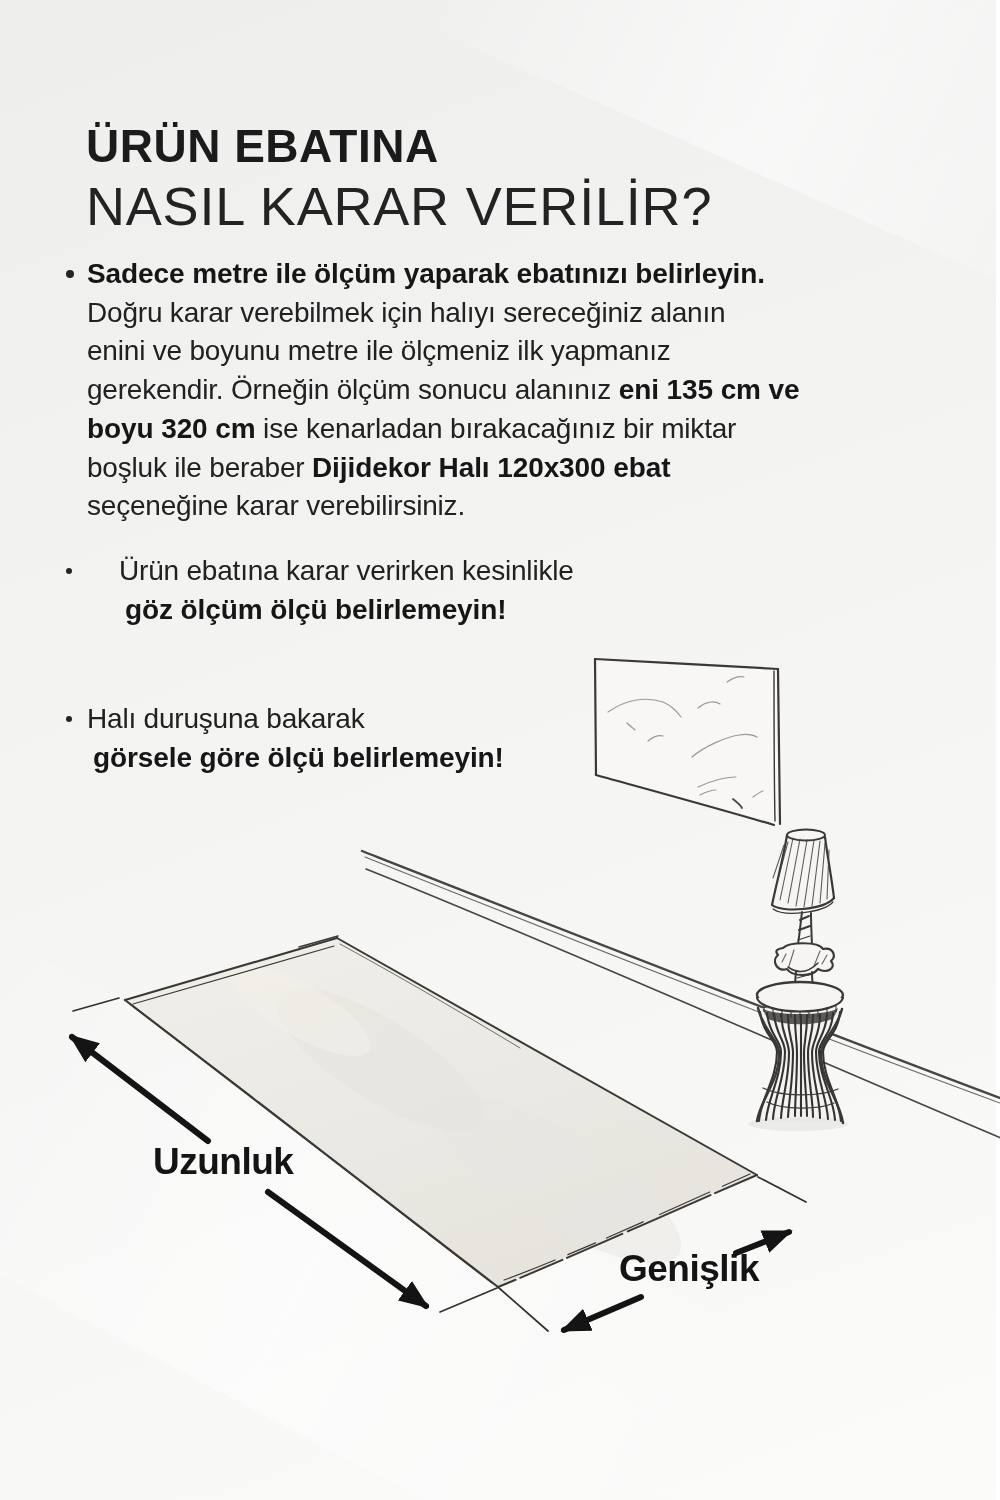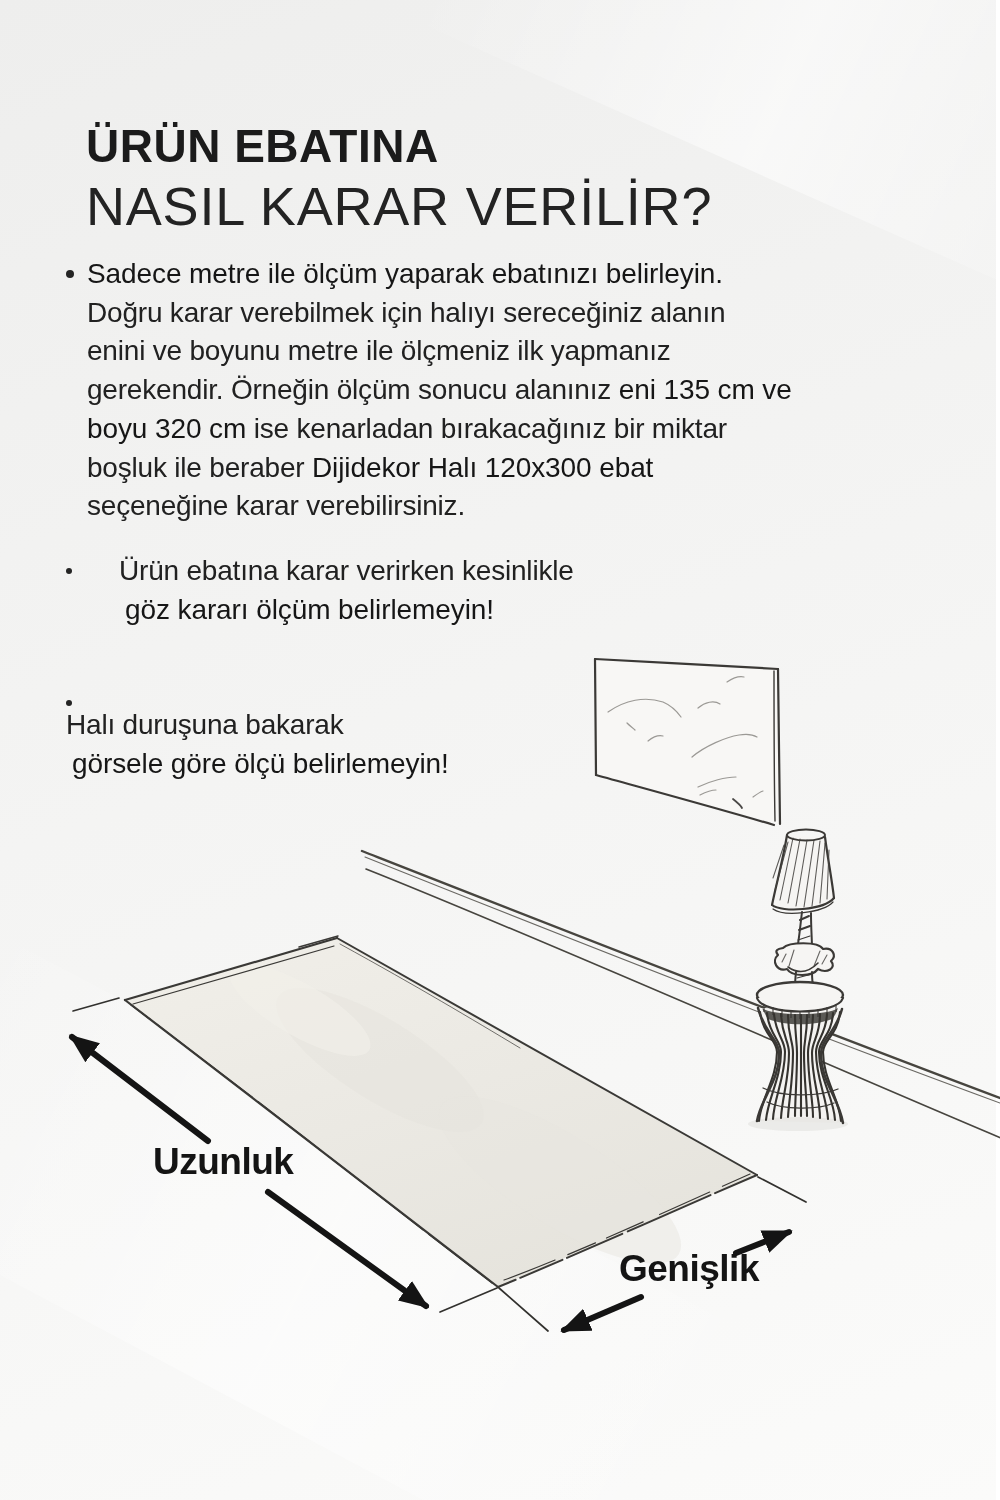--- a/index.html
+++ b/index.html
@@ -24,25 +24,25 @@
     background:linear-gradient(90deg,rgba(255,255,255,0) 0%,rgba(255,255,255,.55) 50%,rgba(255,255,255,0) 100%);}
   .streak.s2{left:-140px;top:1120px;width:900px;height:300px;transform:rotate(28deg);
     background:linear-gradient(90deg,rgba(255,255,255,0) 0%,rgba(255,255,255,.5) 50%,rgba(255,255,255,0) 100%);}
   #title{position:absolute;left:86px;top:120px;}
   .t1{font-size:46px;font-weight:800;letter-spacing:.5px;line-height:53px;white-space:nowrap;}
   .t2{font-size:54px;font-weight:400;letter-spacing:.8px;line-height:52px;margin-top:7px;white-space:nowrap;color:#232323;}
   #bullet-list{position:absolute;left:0;top:0;width:1000px;}
   .bullet{position:absolute;left:66px;display:flex;}
   .bullet:nth-child(1){top:255px;}
   .bullet:nth-child(2){top:552px;gap:32px;}
-  .bullet:nth-child(3){top:684px;flex-direction:column;}
+  .bullet:nth-child(3){top:700px;}
   .dot{flex:none;width:8px;height:8px;border-radius:50%;background:#242424;margin-top:15px;margin-right:13px;}
   .bullet:nth-child(2) .dot,.bullet:nth-child(3) .dot{width:6px;height:6px;margin-top:16px;margin-right:15px;}
   .bullet-text{margin:0;font-size:28px;line-height:38.7px;letter-spacing:-.2px;white-space:nowrap;color:#212121;}
-  .bullet-text strong{font-weight:400;letter-spacing:-.1px;color:#161616;}
+  .bullet-text strong{font-weight:700;letter-spacing:-.1px;color:#161616;}
   .indent{padding-left:6px;}
   #sketch{position:absolute;left:0;top:0;pointer-events:none;}
   .dim-label{position:absolute;font-weight:700;color:var(--arrow);white-space:nowrap;}
   #length-label{left:153px;top:1141px;font-size:37px;letter-spacing:-.5px;}
   #width-label{left:619px;top:1248px;font-size:37px;letter-spacing:-.5px;}
 </style>
 </head>
 <body>
 
 <div id="canvas">
@@ -54,21 +54,21 @@
     <div class="t2">NASIL KARAR VERİLİR?</div>
   </div>
 
   <div id="bullet-list">
       <div class="bullet">
         <span class="dot"></span>
         <p class="bullet-text"><span><strong>Sadece metre ile ölçüm yaparak ebatınızı belirleyin.</strong></span><br><span><span>Doğru karar verebilmek için halıyı sereceğiniz alanın</span></span><br><span><span>enini ve boyunu metre ile ölçmeniz ilk yapmanız</span></span><br><span><span>gerekendir. Örneğin ölçüm sonucu alanınız </span><strong>eni 135 cm ve</strong></span><br><span><strong>boyu 320 cm</strong><span> ise kenarladan bırakacağınız bir miktar</span></span><br><span><span>boşluk ile beraber </span><strong>Dijidekor Halı 120x300 ebat</strong></span><br><span><span>seçeneğine karar verebilirsiniz.</span></span></p>
       </div>
       <div class="bullet">
         <span class="dot"></span>
-        <p class="bullet-text"><span><span>Ürün ebatına karar verirken kesinlikle</span></span><br><span class="indent"><strong>göz kararı ölçüm belirlemeyin!</strong></span></p>
+        <p class="bullet-text"><span><span>Ürün ebatına karar verirken kesinlikle</span></span><br><span class="indent"><strong>göz ölçüm ölçü belirlemeyin!</strong></span></p>
       </div>
       <div class="bullet">
         <span class="dot"></span>
         <p class="bullet-text"><span><span>Halı duruşuna bakarak</span></span><br><span class="indent"><strong>görsele göre ölçü belirlemeyin!</strong></span></p>
       </div>
     </div>
 
   <svg id="sketch" width="1000" height="1500" viewBox="0 0 1000 1500">
     <defs>
       <linearGradient id="rugGrad" x1="0" y1="0" x2="0.6" y2="1">

